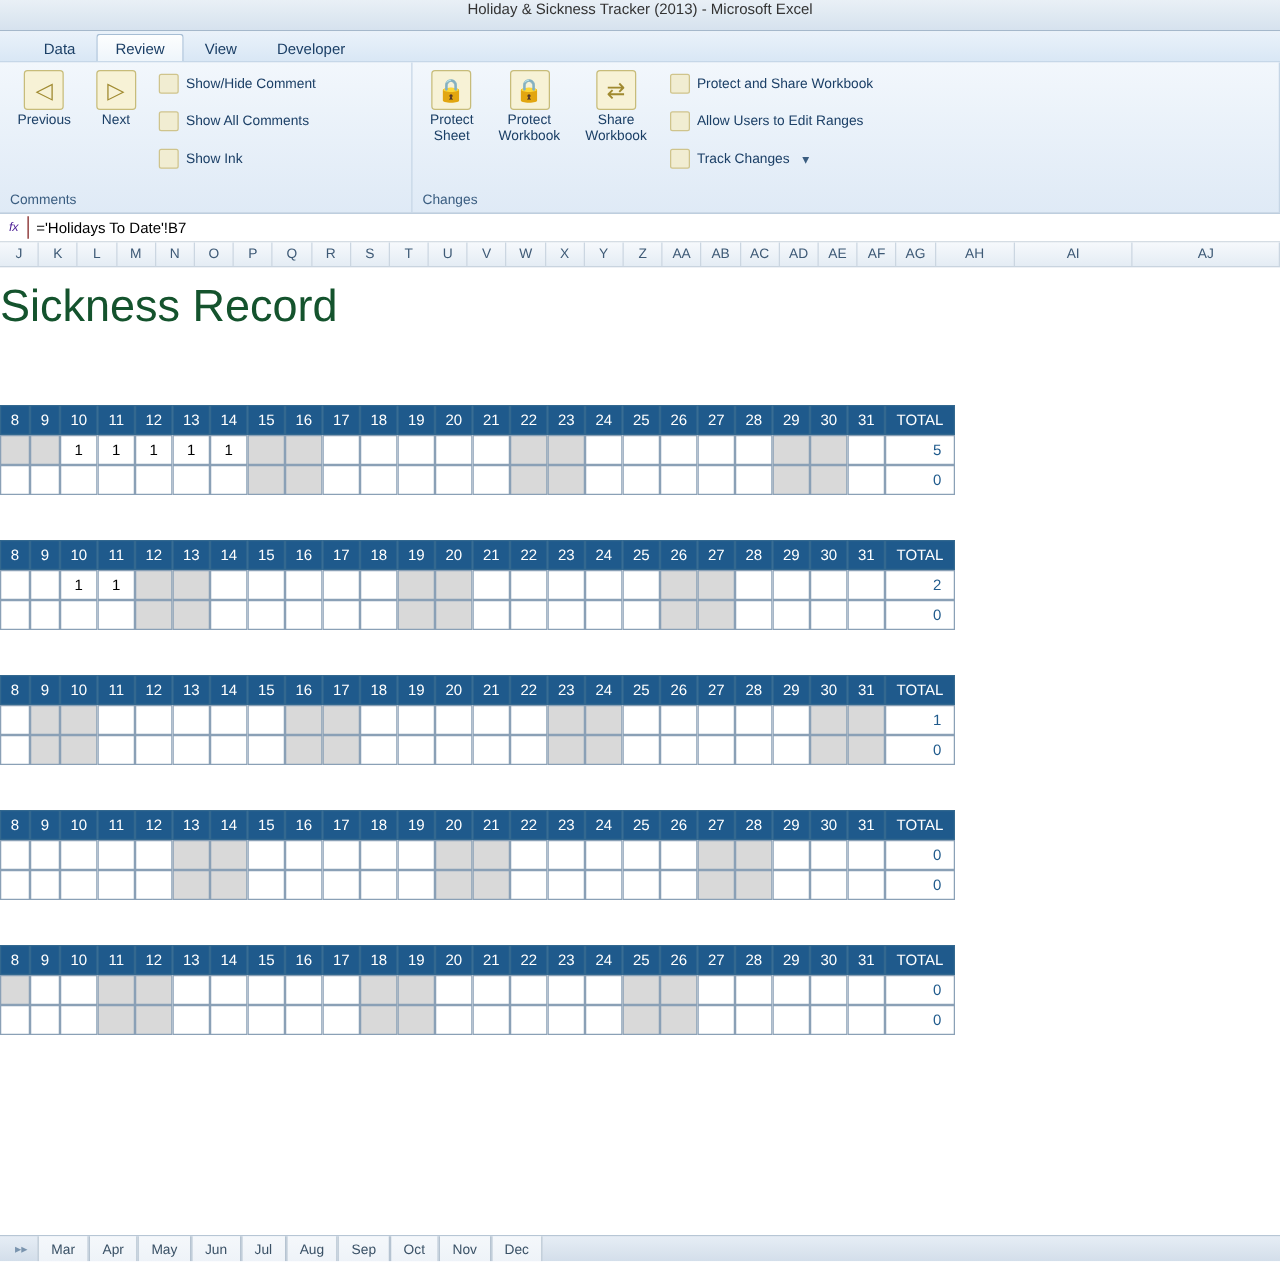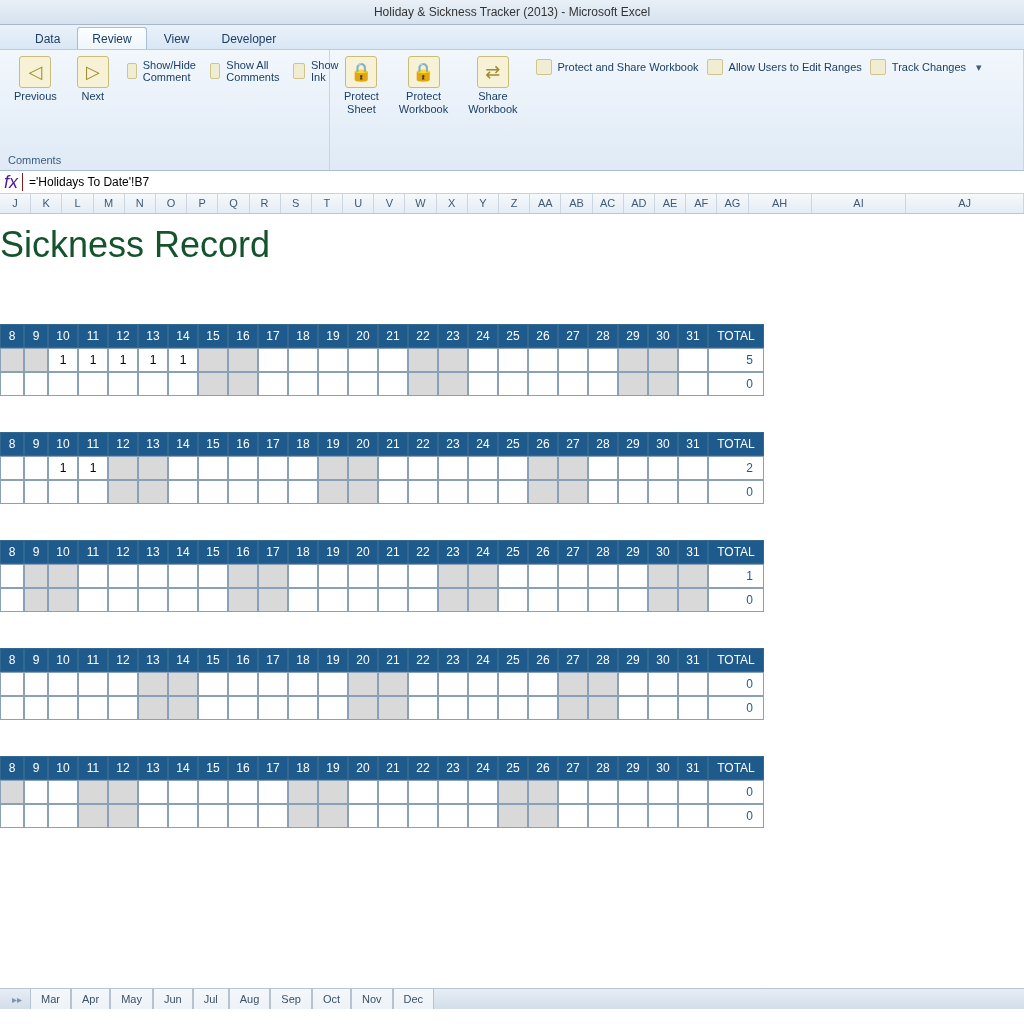--- a/index.html
+++ b/index.html
@@ -1,32 +1,32 @@
 <!DOCTYPE html>
 <html><head>
 <meta charset="utf-8">
 <style>
 html,body{margin:0;padding:0;width:1024px;height:1024px;overflow:hidden;font-family:"Segoe UI",Tahoma,Arial,sans-serif;font-size:12px;background:#fff;color:#000}
-.titlebar{height:24px;background:linear-gradient(#e9f0f6,#d6e2ee);display:flex;align-items:center;justify-content:center;font-size:12px;color:#333;border-bottom:1px solid #a5b8cb}
+.titlebar{height:24px;background:linear-gradient(#e9f0f6,#d6e2ee);display:flex;justify-content:center;font-size:12px;color:#333;border-bottom:1px solid #a5b8cb}
 .titlebar .name{font-weight:400}
 .tabs-row{height:24px;background:linear-gradient(#eaf2fa,#d9e7f5);display:flex;align-items:flex-end;padding-left:20px;gap:2px;border-bottom:1px solid #b7cce1}
 .tab{padding:4px 14px 3px;font-size:12px;color:#1b3f66;border:1px solid transparent;border-bottom:none;border-radius:3px 3px 0 0;cursor:pointer}
 .tab.active{background:linear-gradient(#fdfefe,#eef5fb);border-color:#a6bdd4}
 .ribbon{height:120px;background:linear-gradient(#f2f7fc,#dfeaf6);border-bottom:1px solid #a9bed3;display:flex}
 .group{border-right:1px solid #c6d6e6;padding:4px 8px 2px;display:flex;flex-direction:column;justify-content:space-between;height:100%;box-sizing:border-box}
 .group-body{display:flex;gap:8px;align-items:flex-start}
 .group-label{text-align:left;font-size:11px;color:#3a5d80;padding-bottom:2px}
 .bigbtn{display:flex;flex-direction:column;align-items:center;gap:2px;padding:2px 6px;cursor:pointer;border-radius:3px}
 .bigicon{width:32px;height:32px;background:#f7f2d6;border:1px solid #c7bc7a;border-radius:3px;box-sizing:border-box;display:flex;align-items:center;justify-content:center;font-size:18px;color:#a08a30}
 .biglabel{font-size:11px;color:#1b3f66;text-align:center;line-height:1.2}
-.small-list{display:flex;flex-direction:row;gap:0;padding-top:4px}
+.small-list{display:flex;flex-direction:column;gap:12px;padding-top:4px}
 .smallbtn{display:flex;align-items:center;gap:6px;font-size:11px;color:#1b3f66;cursor:pointer;padding:1px 4px;border-radius:2px}
 .sicon{width:16px;height:16px;background:#f1edd2;border:1px solid #cfc48c;border-radius:2px;box-sizing:border-box;display:inline-block}
 .formula-row{height:22px;border-bottom:1px solid #c8d2dc;display:flex;align-items:center}
-.fx{width:22px;text-align:center;font-style:italic;color:#4c1d95;font-size:18px}
+.fx{width:22px;text-align:center;font-style:italic;color:#4c1d95;font-size:10px}
 .formula-input{flex:1;height:18px;border:none;border-left:1px solid #7f1d1d;padding:0 6px;font-size:12px;outline:none;background:#fff}
 .col-headers{height:19px;background:linear-gradient(#f6f9fc,#e4ecf4);border-bottom:1px solid #b9c7d5;display:flex}
 .colh{border-right:1px solid #cbd6e1;text-align:center;font-size:11px;color:#3e5a76;line-height:19px;cursor:pointer}
 .sheet{position:relative;height:795px;overflow:hidden;background:#fff}
 .sheet-title{position:absolute;left:0;top:10px;font-size:36px;color:#14532d;font-weight:400}
 .tracks{position:absolute;left:0;top:110px}
 .track-block{margin-bottom:36px}
 .track-row{display:flex}
 .cell{width:30px;height:24px;border:1px solid #8aa0b6;box-sizing:border-box;text-align:center;line-height:22px;font-size:12px}
 .hdr{background:#1f5a8c;color:#fff;border-color:#33688f}
@@ -109,20 +109,21 @@
             <span class="sicon"></span>
             <span>Allow Users to Edit Ranges</span>
           </div>
         <div class="smallbtn">
             <span class="sicon"></span>
             <span>Track Changes</span>
             <span style="margin-left:4px;color:#3a5d80">▾</span>
           </div>
       </div>
     </div>
+    <div class="group-label">Changes</div>
   </div>
 </div>
 
 <div class="formula-row">
   <div class="fx">fx</div>
   <input class="formula-input" value="='Holidays To Date'!B7" style="">
 </div>
 
 <div class="col-headers" id="col-headers">
     <div class="colh" style="width: 31px;">J</div>

